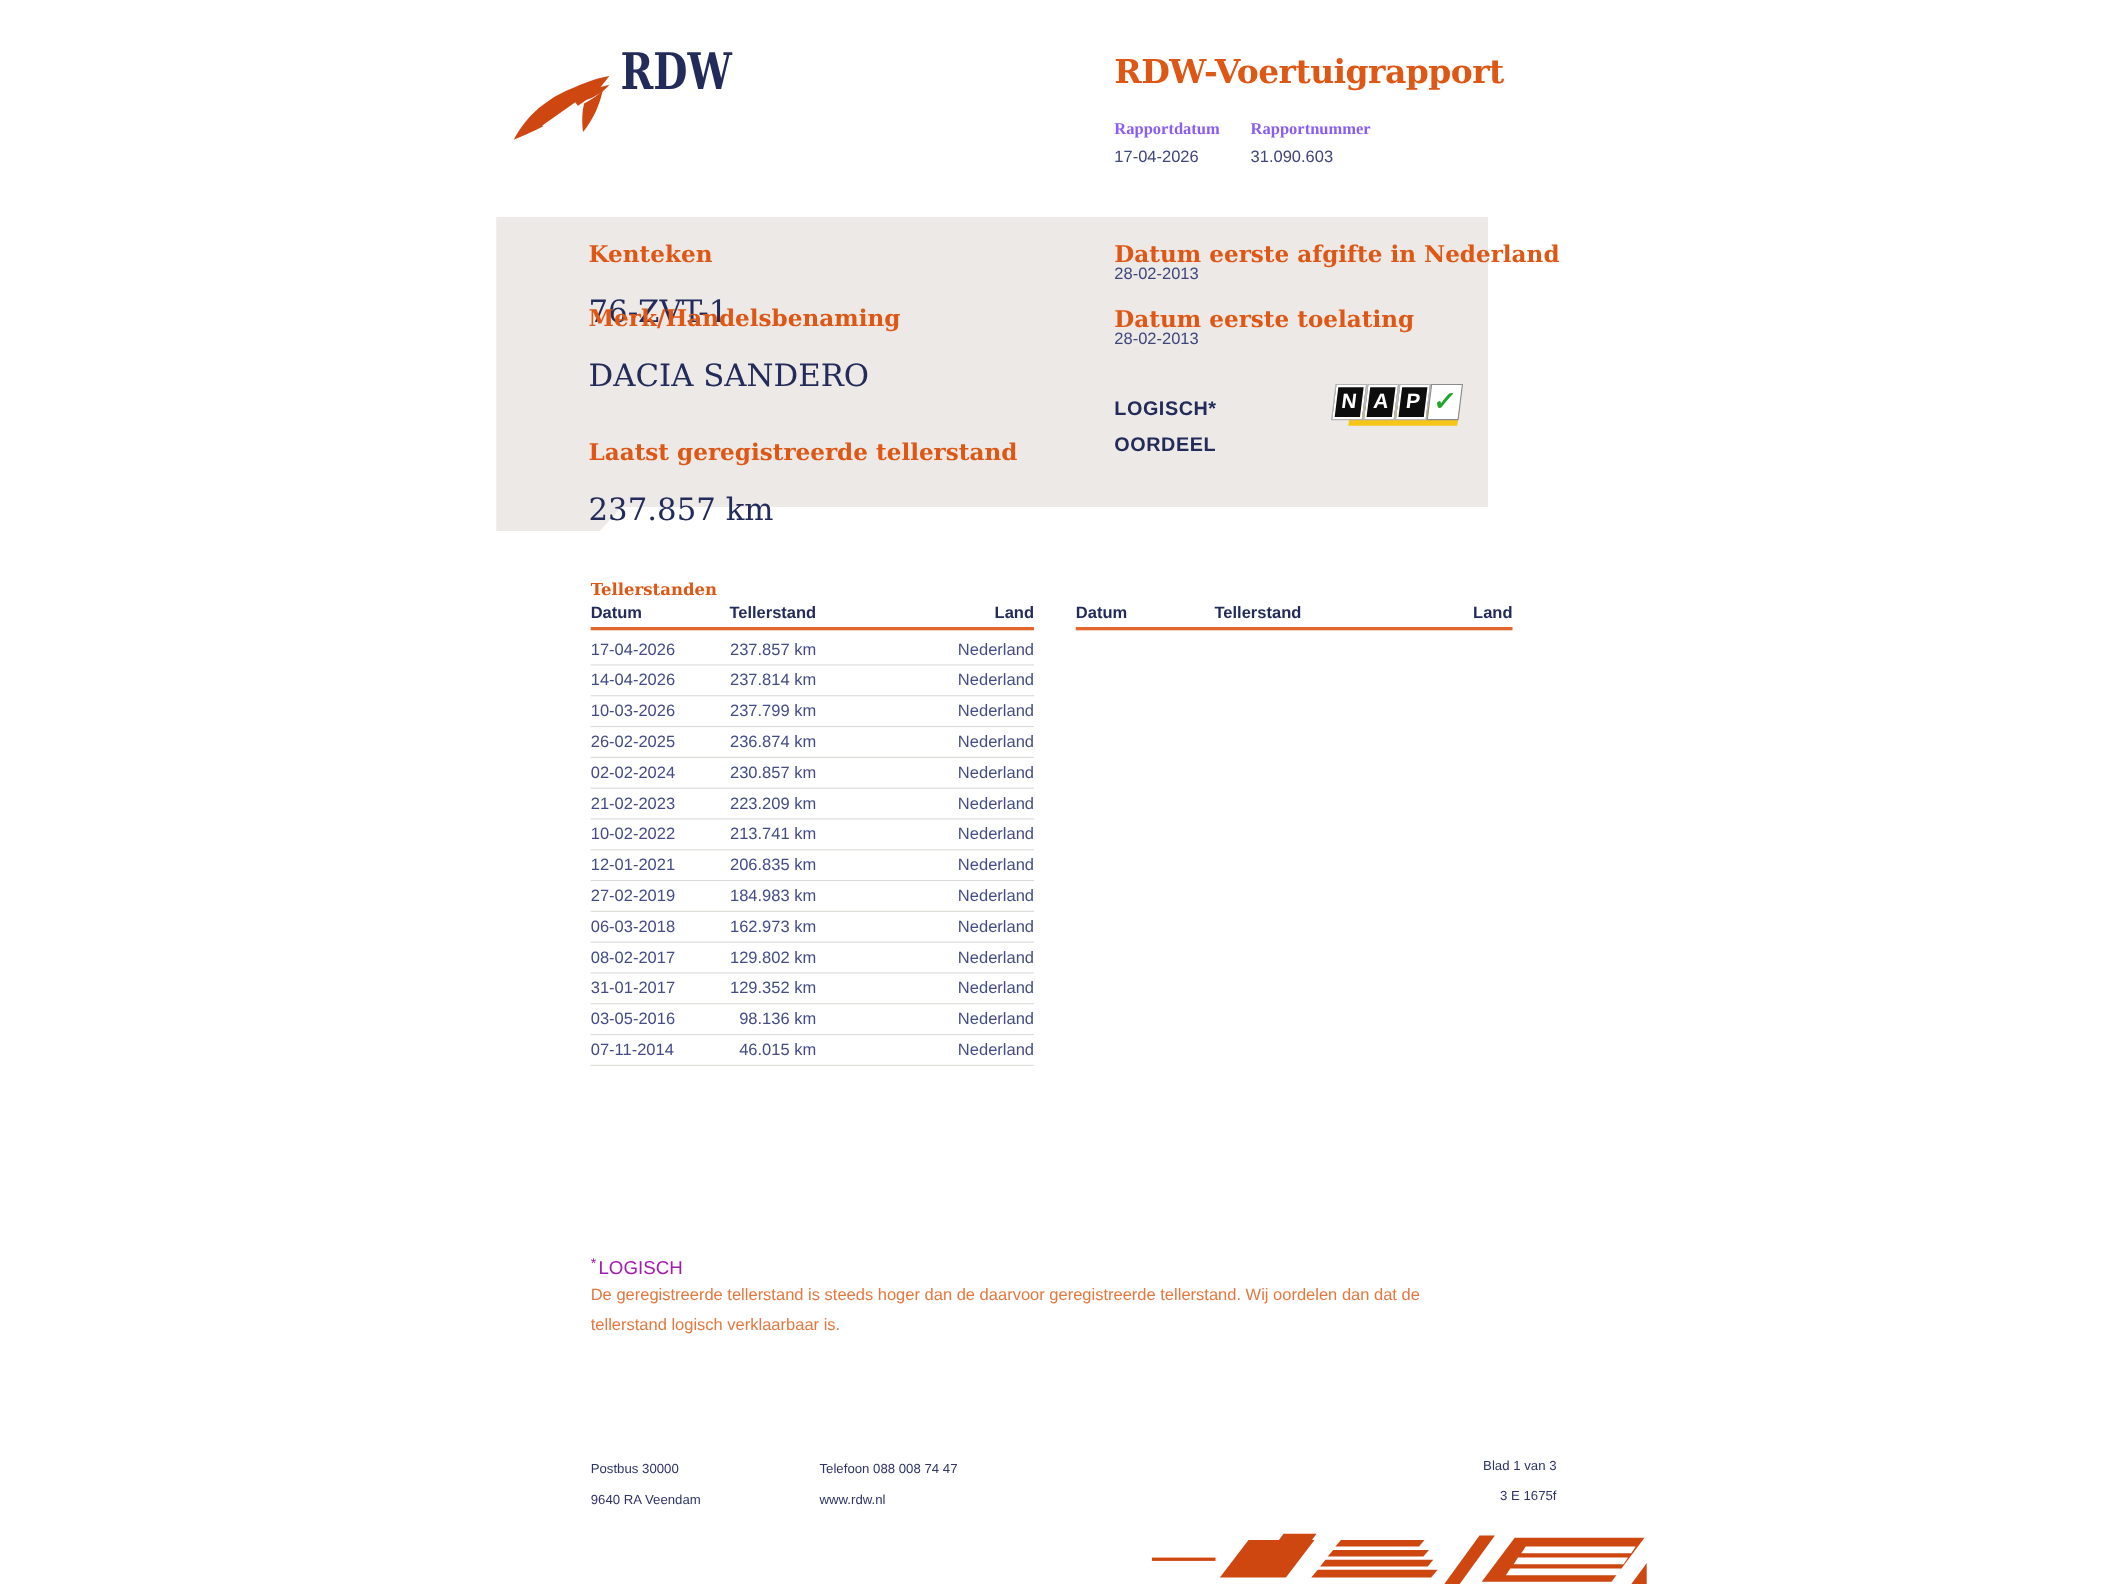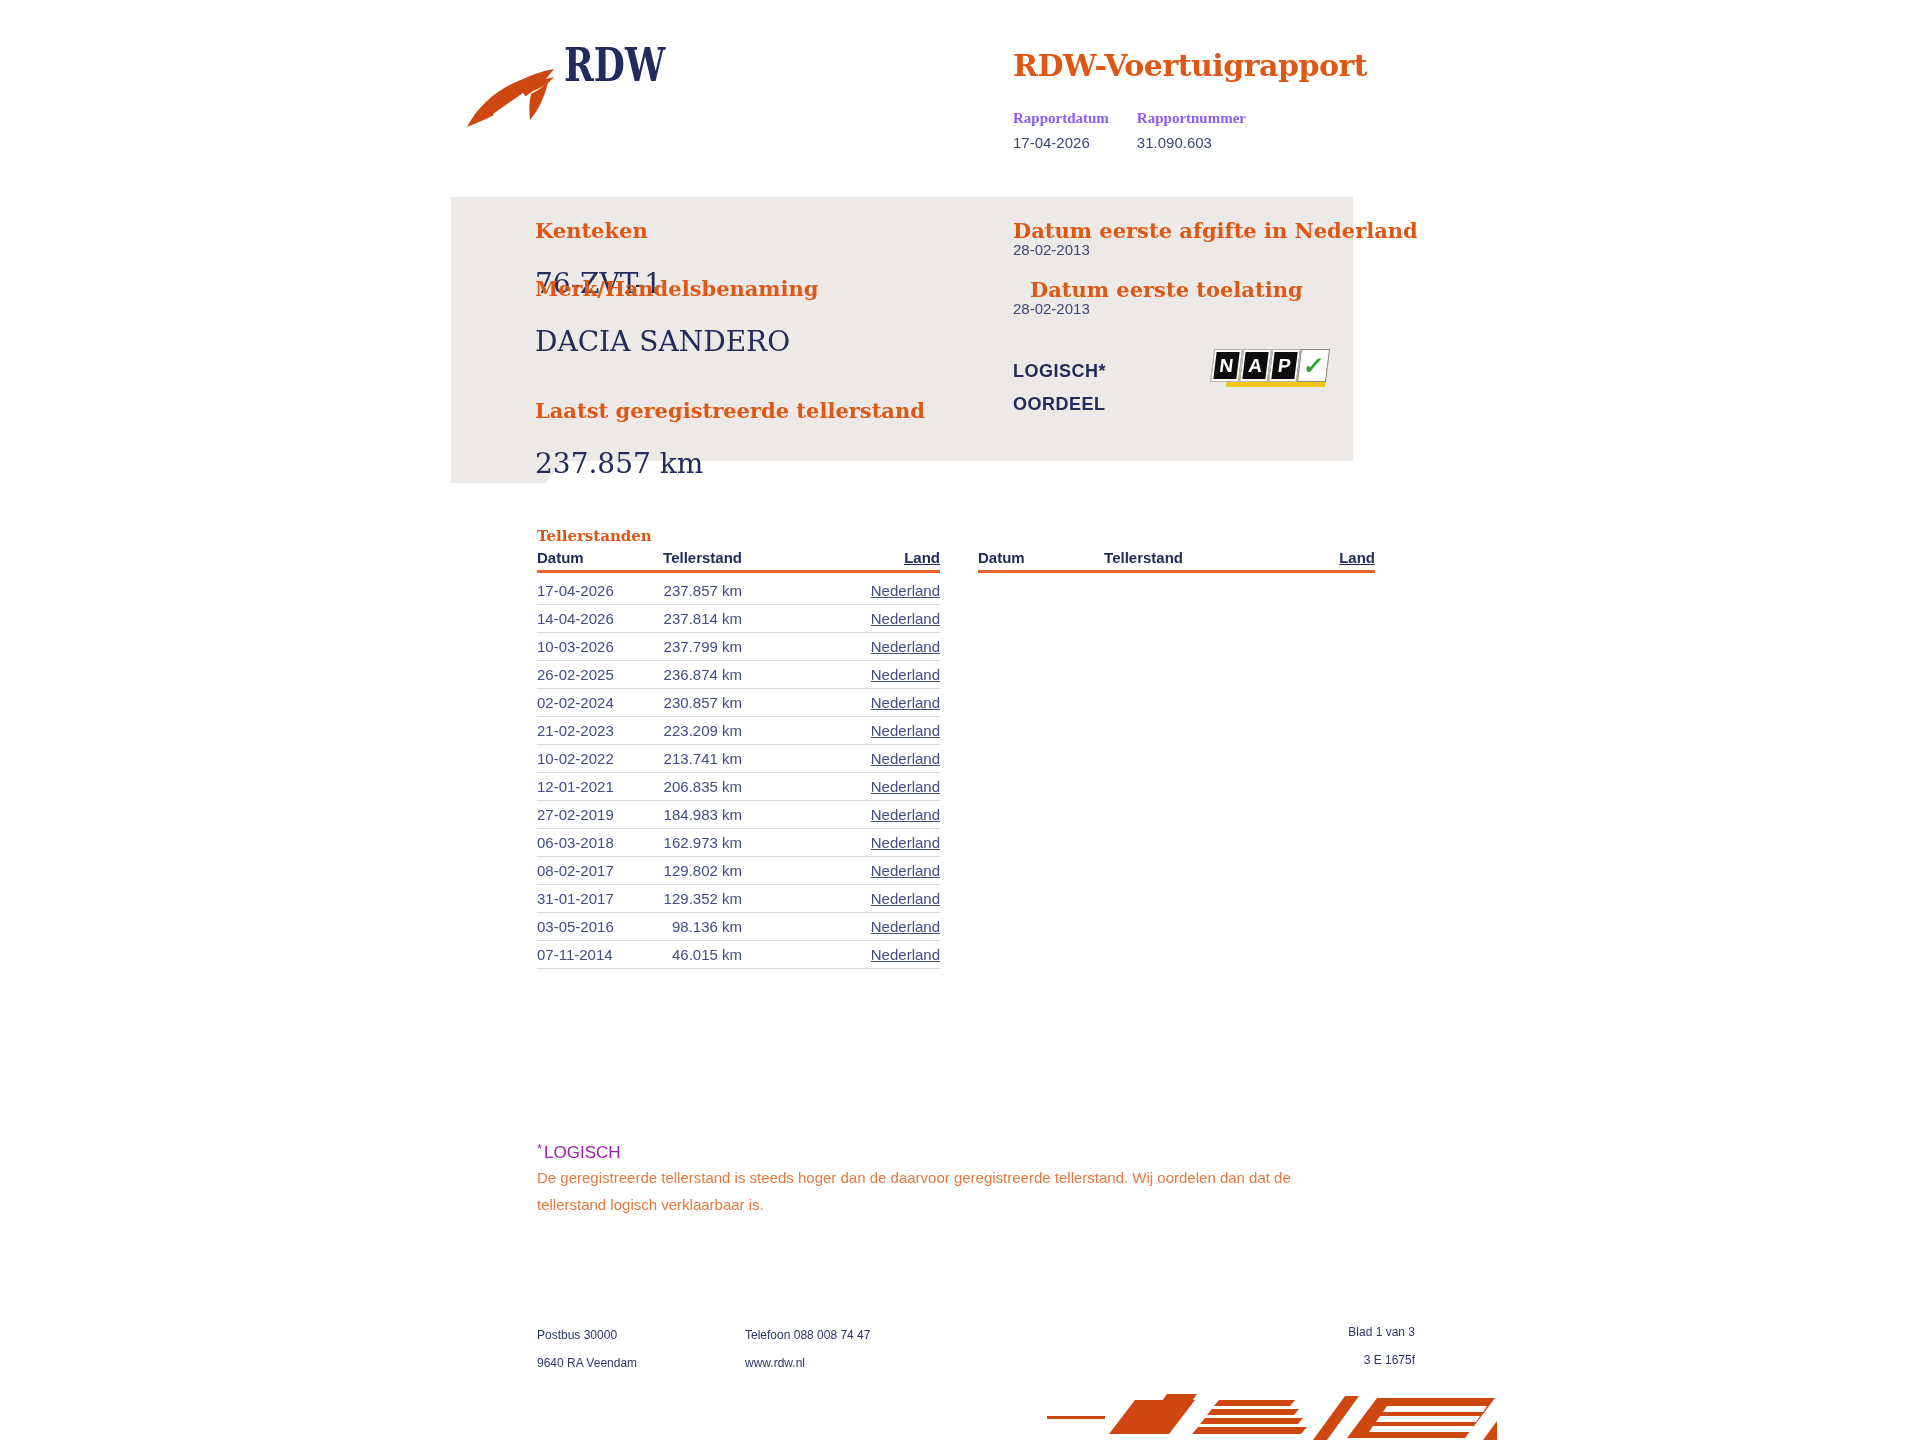--- a/index.html
+++ b/index.html
@@ -37,21 +37,21 @@
   
   .section-title{position:absolute;font-family:"DejaVu Serif",serif;font-weight:bold;font-size:15px;color:#DE5715;}
   .mtable{position:absolute;top:549px;}
   .t-head{display:flex;font-weight:bold;font-size:15px;color:#232B5A;padding-bottom:4px;
           border-bottom:3px solid #E2672F;}
   .t-body{margin-top:4px;}
   .t-row{display:flex;align-items:center;height:27px;border-bottom:1px solid #DCD9D6;
          font-size:15px;color:#434C85;}
   .c-date{width:120px;text-align:left;}
   .c-value{width:85px;text-align:right;}
-  .c-land{flex:1;text-align:right;text-decoration:underline;}
+  .c-land{flex:1;text-align:right;}
 
   
   .fn-head{position:absolute;left:537px;top:1141px;font-weight:normal;font-size:17px;color:#a21caf;}
   .fn-star{font-size:13px;vertical-align:5px;margin-right:2px;}
   .fn-text{position:absolute;left:537px;top:1164px;width:795px;font-size:15px;line-height:27px;color:#E4783F;}
 
   
   .footer-col{position:absolute;top:1321px;font-size:12px;line-height:28px;color:#2E3566;}
   .footer-right{position:absolute;top:1318px;left:1215px;width:200px;text-align:right;
                 font-size:12px;line-height:28px;color:#2E3566;}
@@ -87,21 +87,21 @@
 
   <div class="f-label" style="left:535px;top:276px;">Merk/Handelsbenaming</div>
   <div class="f-big" style="left:535px;top:296px;">DACIA SANDERO</div>
 
   <div class="f-label" style="left:535px;top:398px;">Laatst geregistreerde tellerstand</div>
   <div class="f-big" style="left:535px;top:418px;">237.857 km</div>
 
   <div class="f-label" style="left:1013px;top:218px;">Datum eerste afgifte in Nederland</div>
   <div class="f-val" style="left:1013px;top:241px;">28-02-2013</div>
 
-  <div class="f-label" style="left:1013px;top:277px;margin-left:17px;">Datum eerste toelating</div>
+  <div class="f-label" style="left:1013px;top:277px;">Datum eerste toelating</div>
   <div class="f-val" style="left:1013px;top:300px;">28-02-2013</div>
 
   <div class="oordeel">
     <div>LOGISCH*</div>
     <div>OORDEEL</div>
   </div>
 
   <div class="nap">
     <div class="nap-yellow"></div>
     <div class="nap-tiles">

